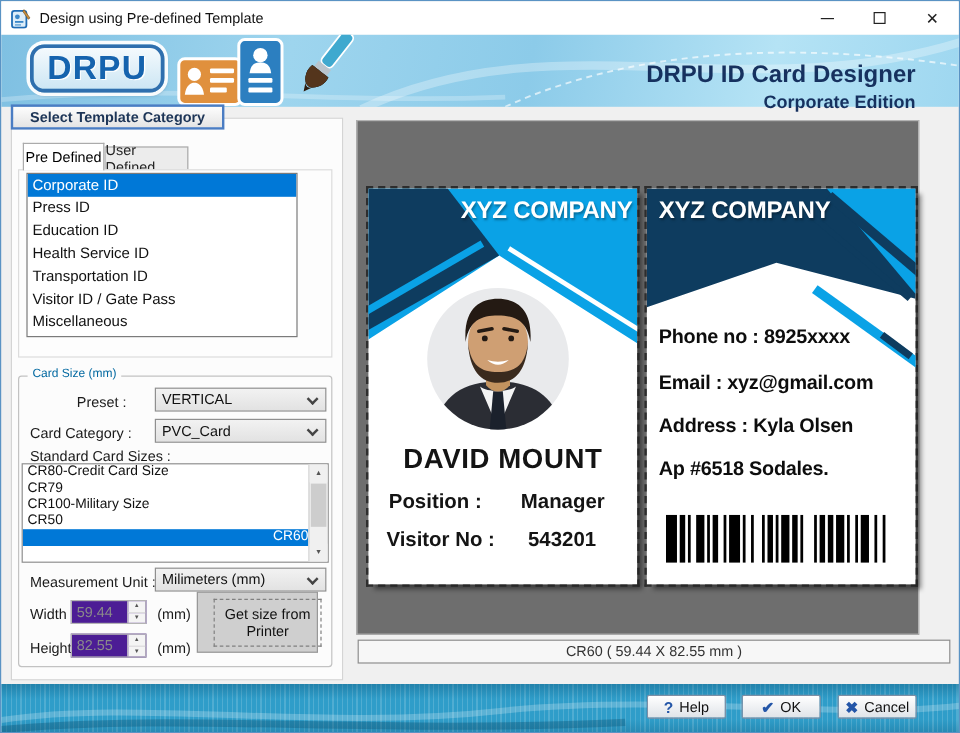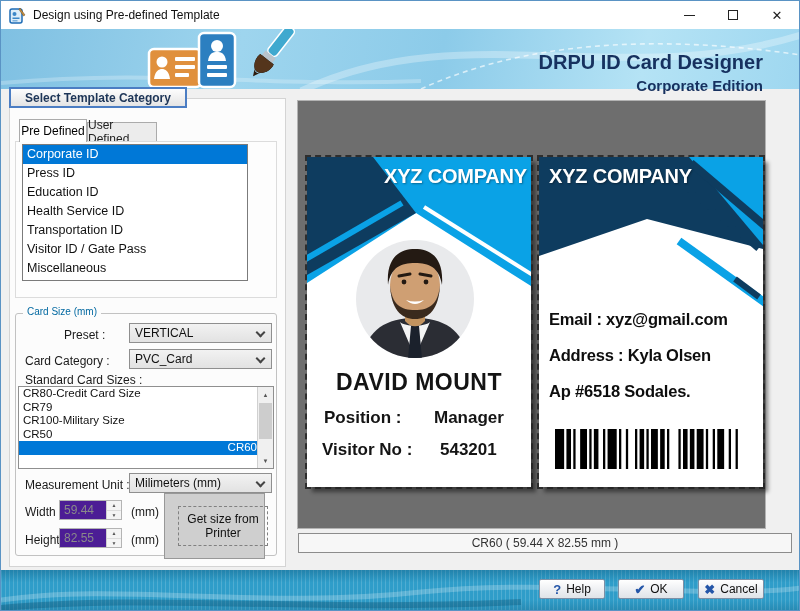--- a/index.html
+++ b/index.html
@@ -58,21 +58,21 @@
   .size-list .row.selected{background:#0078d7;color:#fff;text-align:right;}
   .vscroll{position:absolute;right:0;top:0;width:16px;bottom:0;background:#f0f0f0;border-left:1px solid #d0d0d0;}
   .vscroll .btn{position:absolute;left:0;width:15px;height:15px;display:flex;align-items:center;justify-content:center;font-size:6px;color:#555;background:#f0f0f0;cursor:default;}
   .vscroll .btn.up{top:0}.vscroll .btn.down{bottom:0}
   .vscroll .thumb{position:absolute;left:1px;width:13px;top:16px;height:36px;background:#cdcdcd;cursor:default;}
   .spin{position:absolute;width:63px;height:20px;background:#4c1d95;border:1px solid #b4b4b4;display:flex;align-items:center;}
   .spin .val{flex:1;font-size:12px;color:#8a8a8a;padding-left:4px;}
   .spin .btns{width:15px;height:100%;border-left:1px solid #cfcfcf;display:flex;flex-direction:column;}
   .spin .btns div{flex:1;display:flex;align-items:center;justify-content:center;font-size:5px;color:#555;background:#f4f4f4;cursor:default;}
   .spin .btns div:first-child{border-bottom:1px solid #dcdcdc;}
-  .printer-btn{position:absolute;left:163px;top:492px;width:101px;height:66px;background:#cfcfcf;border:1px solid #989898;
+  .printer-btn{position:absolute;left:163px;top:492px;width:101px;height:51px;background:#cfcfcf;border:1px solid #989898;
     display:flex;align-items:center;justify-content:center;text-align:center;font-size:12px;color:#111;cursor:default;padding-left:17px;}
   .printer-btn .inner{outline:1px dashed #808080;outline-offset:3px;padding:2px;}
   
   .preview{position:absolute;left:296px;top:99px;width:469px;height:429px;background:#6e6e6e;border:1px solid #b3b3b3;}
   .card{position:absolute;top:156px;width:224px;height:330px;background:#fff;
     box-shadow:5px 5px 4px rgba(0,0,0,.45);outline:2px dashed rgba(35,35,35,.85);cursor:default;}
   .card.front{left:306px;} .card.back{left:538px;}
   .card svg.art{position:absolute;left:0;top:0;width:100%;height:100%;}
   .card .company-f{position:absolute;top:8px;right:4px;font-family:"Liberation Sans",sans-serif;font-size:20px;font-weight:bold;color:#fff;letter-spacing:-.2px;text-shadow:1px 1px 2px rgba(0,0,0,.35);}
   .card .company-b{position:absolute;top:8px;left:10px;font-size:20px;font-weight:bold;color:#fff;letter-spacing:-.2px;text-shadow:1px 1px 2px rgba(0,0,0,.35);}
@@ -119,20 +119,23 @@
         <span class="glyph-cls">✕</span>
       </div>
   </div>
 
   <div class="banner">
     <svg class="decor" viewBox="0 0 800 60" preserveAspectRatio="none">
       <path d="M300,62 C460,-14 620,62 800,6" stroke="rgba(255,255,255,0.30)" stroke-width="7" fill="none"></path>
       <path d="M420,60 C520,14 650,4 800,26" stroke="rgba(255,255,255,0.65)" stroke-width="1.6" stroke-dasharray="5,4" fill="none"></path>
       <path d="M0,54 C160,40 260,58 420,52" stroke="rgba(255,255,255,0.25)" stroke-width="4" fill="none"></path>
     </svg>
+    <div class="logo">
+      <span>DRPU</span>
+    </div>
     <svg class="hdr-icons" width="170" height="60" viewBox="0 0 170 60">
       <g transform="translate(2,20)">
         <rect x="0" y="0" width="52" height="38" rx="5" fill="#e0903d" stroke="#fff" stroke-width="2.5"></rect>
         <circle cx="13" cy="13" r="5.5" fill="#fff"></circle>
         <path d="M5,30 C6,22 10,20 13,20 C16,20 20,22 21,30 Z" fill="#fff"></path>
         <rect x="26" y="8" width="20" height="4" rx="1" fill="#fff"></rect>
         <rect x="26" y="16" width="20" height="4" rx="1" fill="#fff"></rect>
         <rect x="26" y="24" width="14" height="4" rx="1" fill="#fff"></rect>
       </g>
       <g transform="translate(52,4)">
@@ -288,20 +291,21 @@
   <div class="card back">
     <svg class="art" viewBox="0 0 224 330" preserveAspectRatio="none">
       <polygon points="0,0 224,0 224,92 108,62 0,99" fill="#0e3c5f"></polygon>
       <polygon points="150,0 224,0 224,88" fill="#0aa2e6"></polygon>
       <line x1="152" y1="6" x2="232" y2="74" stroke="#0e3c5f" stroke-width="8"></line>
       <line x1="139" y1="24" x2="219" y2="92" stroke="#0e3c5f" stroke-width="5"></line>
       <line x1="140" y1="84" x2="232" y2="150" stroke="#0aa2e6" stroke-width="8"></line>
       <line x1="196" y1="122" x2="220" y2="140" stroke="#0e3c5f" stroke-width="6"></line>
     </svg>
     <div class="company-b">XYZ COMPANY</div>
+    <div class="bline" style="top:115px;">Phone no :  8925xxxx</div>
     <div class="bline" style="top:153px;">Email : xyz@gmail.com</div>
     <div class="bline" style="top:189px;">Address : Kyla Olsen</div>
     <div class="bline" style="top:225px;">Ap #6518 Sodales.</div>
     <svg class="barcode" id="barcode-svg" viewBox="0 0 192 40" preserveAspectRatio="none">
         <rect x="0.00" y="0" width="9.14" height="40" fill="#000"></rect>
         <rect x="11.43" y="0" width="4.57" height="40" fill="#000"></rect>
         <rect x="18.29" y="0" width="2.29" height="40" fill="#000"></rect>
         <rect x="25.14" y="0" width="6.86" height="40" fill="#000"></rect>
         <rect x="34.29" y="0" width="2.29" height="40" fill="#000"></rect>
         <rect x="38.86" y="0" width="4.57" height="40" fill="#000"></rect>

